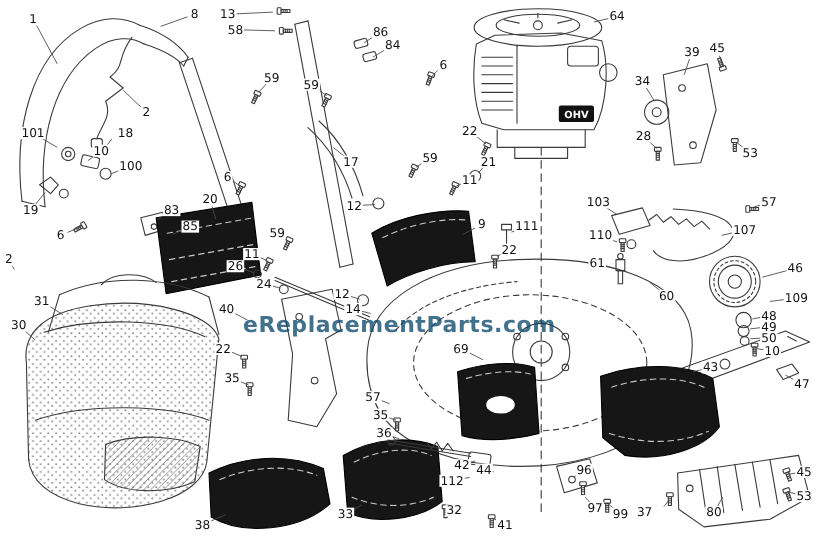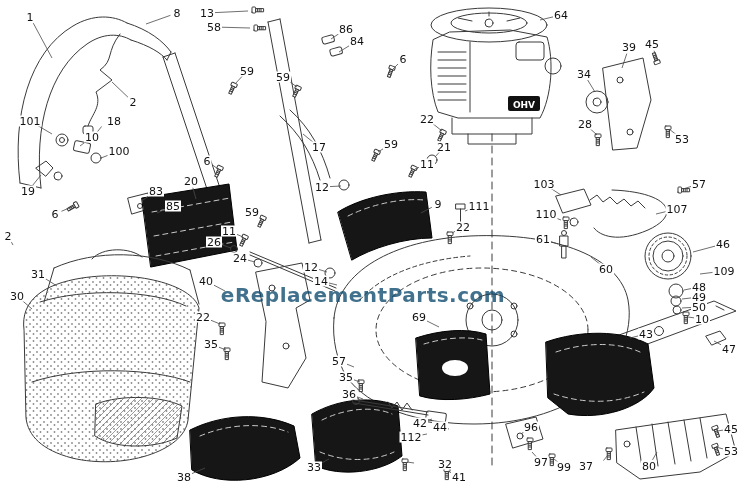--- a/index.html
+++ b/index.html
@@ -415,21 +415,21 @@
     <div class="callout" style="left: 17px; top: 296px;">30</div>
     <div class="callout" style="left: 206px; top: 281px;">40</div>
     <div class="callout" style="left: 203px; top: 317px;">22</div>
     <div class="callout" style="left: 211px; top: 344px;">35</div>
     <div class="callout" style="left: 419px; top: 317px;">69</div>
     <div class="callout" style="left: 339px; top: 361px;">57</div>
     <div class="callout" style="left: 346px; top: 377px;">35</div>
     <div class="callout" style="left: 349px; top: 394px;">36</div>
     <div class="callout" style="left: 184px; top: 477px;">38</div>
     <div class="callout" style="left: 314px; top: 467px;">33</div>
-    <div class="callout" style="left: 445px; top: 464px;">32</div>
+    <div class="callout" style="left: 413px; top: 464px;">32</div>
     <div class="callout" style="left: 459px; top: 477px;">41</div>
     <div class="callout" style="left: 420px; top: 423px;">42</div>
     <div class="callout" style="left: 411px; top: 437px;">112</div>
     <div class="callout" style="left: 440px; top: 427px;">44</div>
     <div class="callout" style="left: 531px; top: 427px;">96</div>
     <div class="callout" style="left: 541px; top: 462px;">97</div>
     <div class="callout" style="left: 564px; top: 467px;">99</div>
     <div class="callout" style="left: 586px; top: 466px;">37</div>
     <div class="callout" style="left: 649px; top: 466px;">80</div>
     <div class="callout" style="left: 731px; top: 429px;">45</div>

